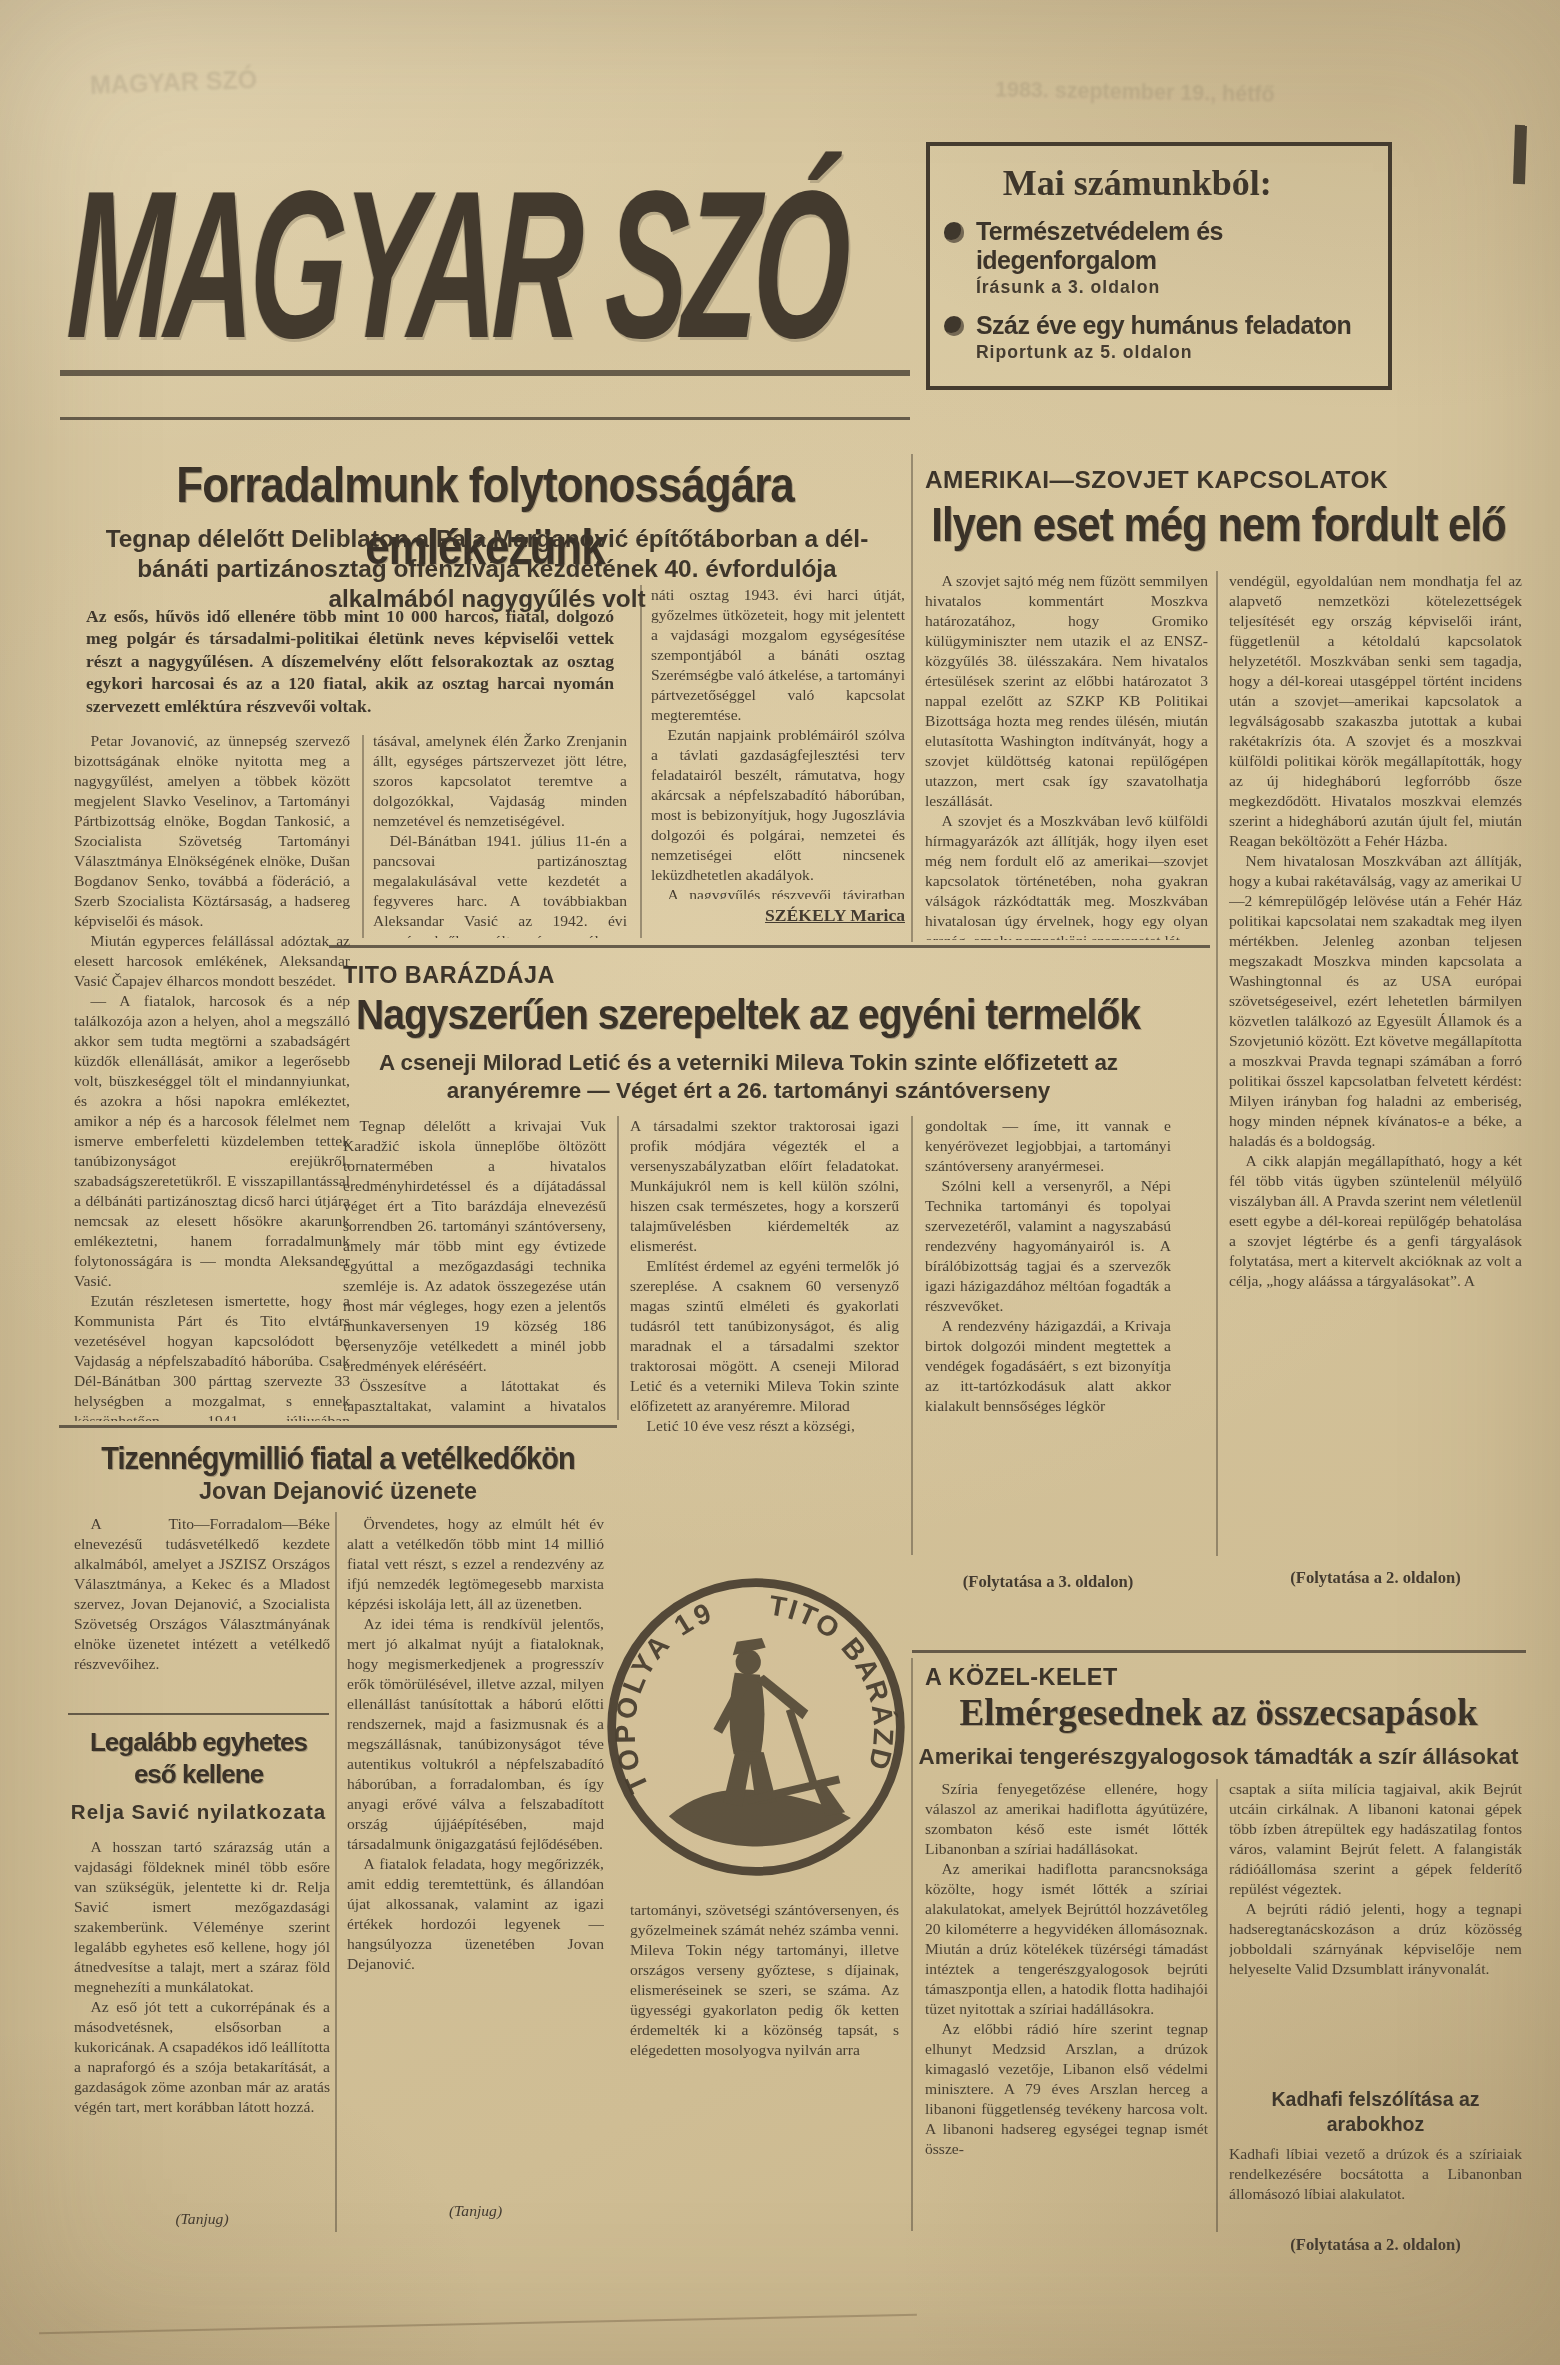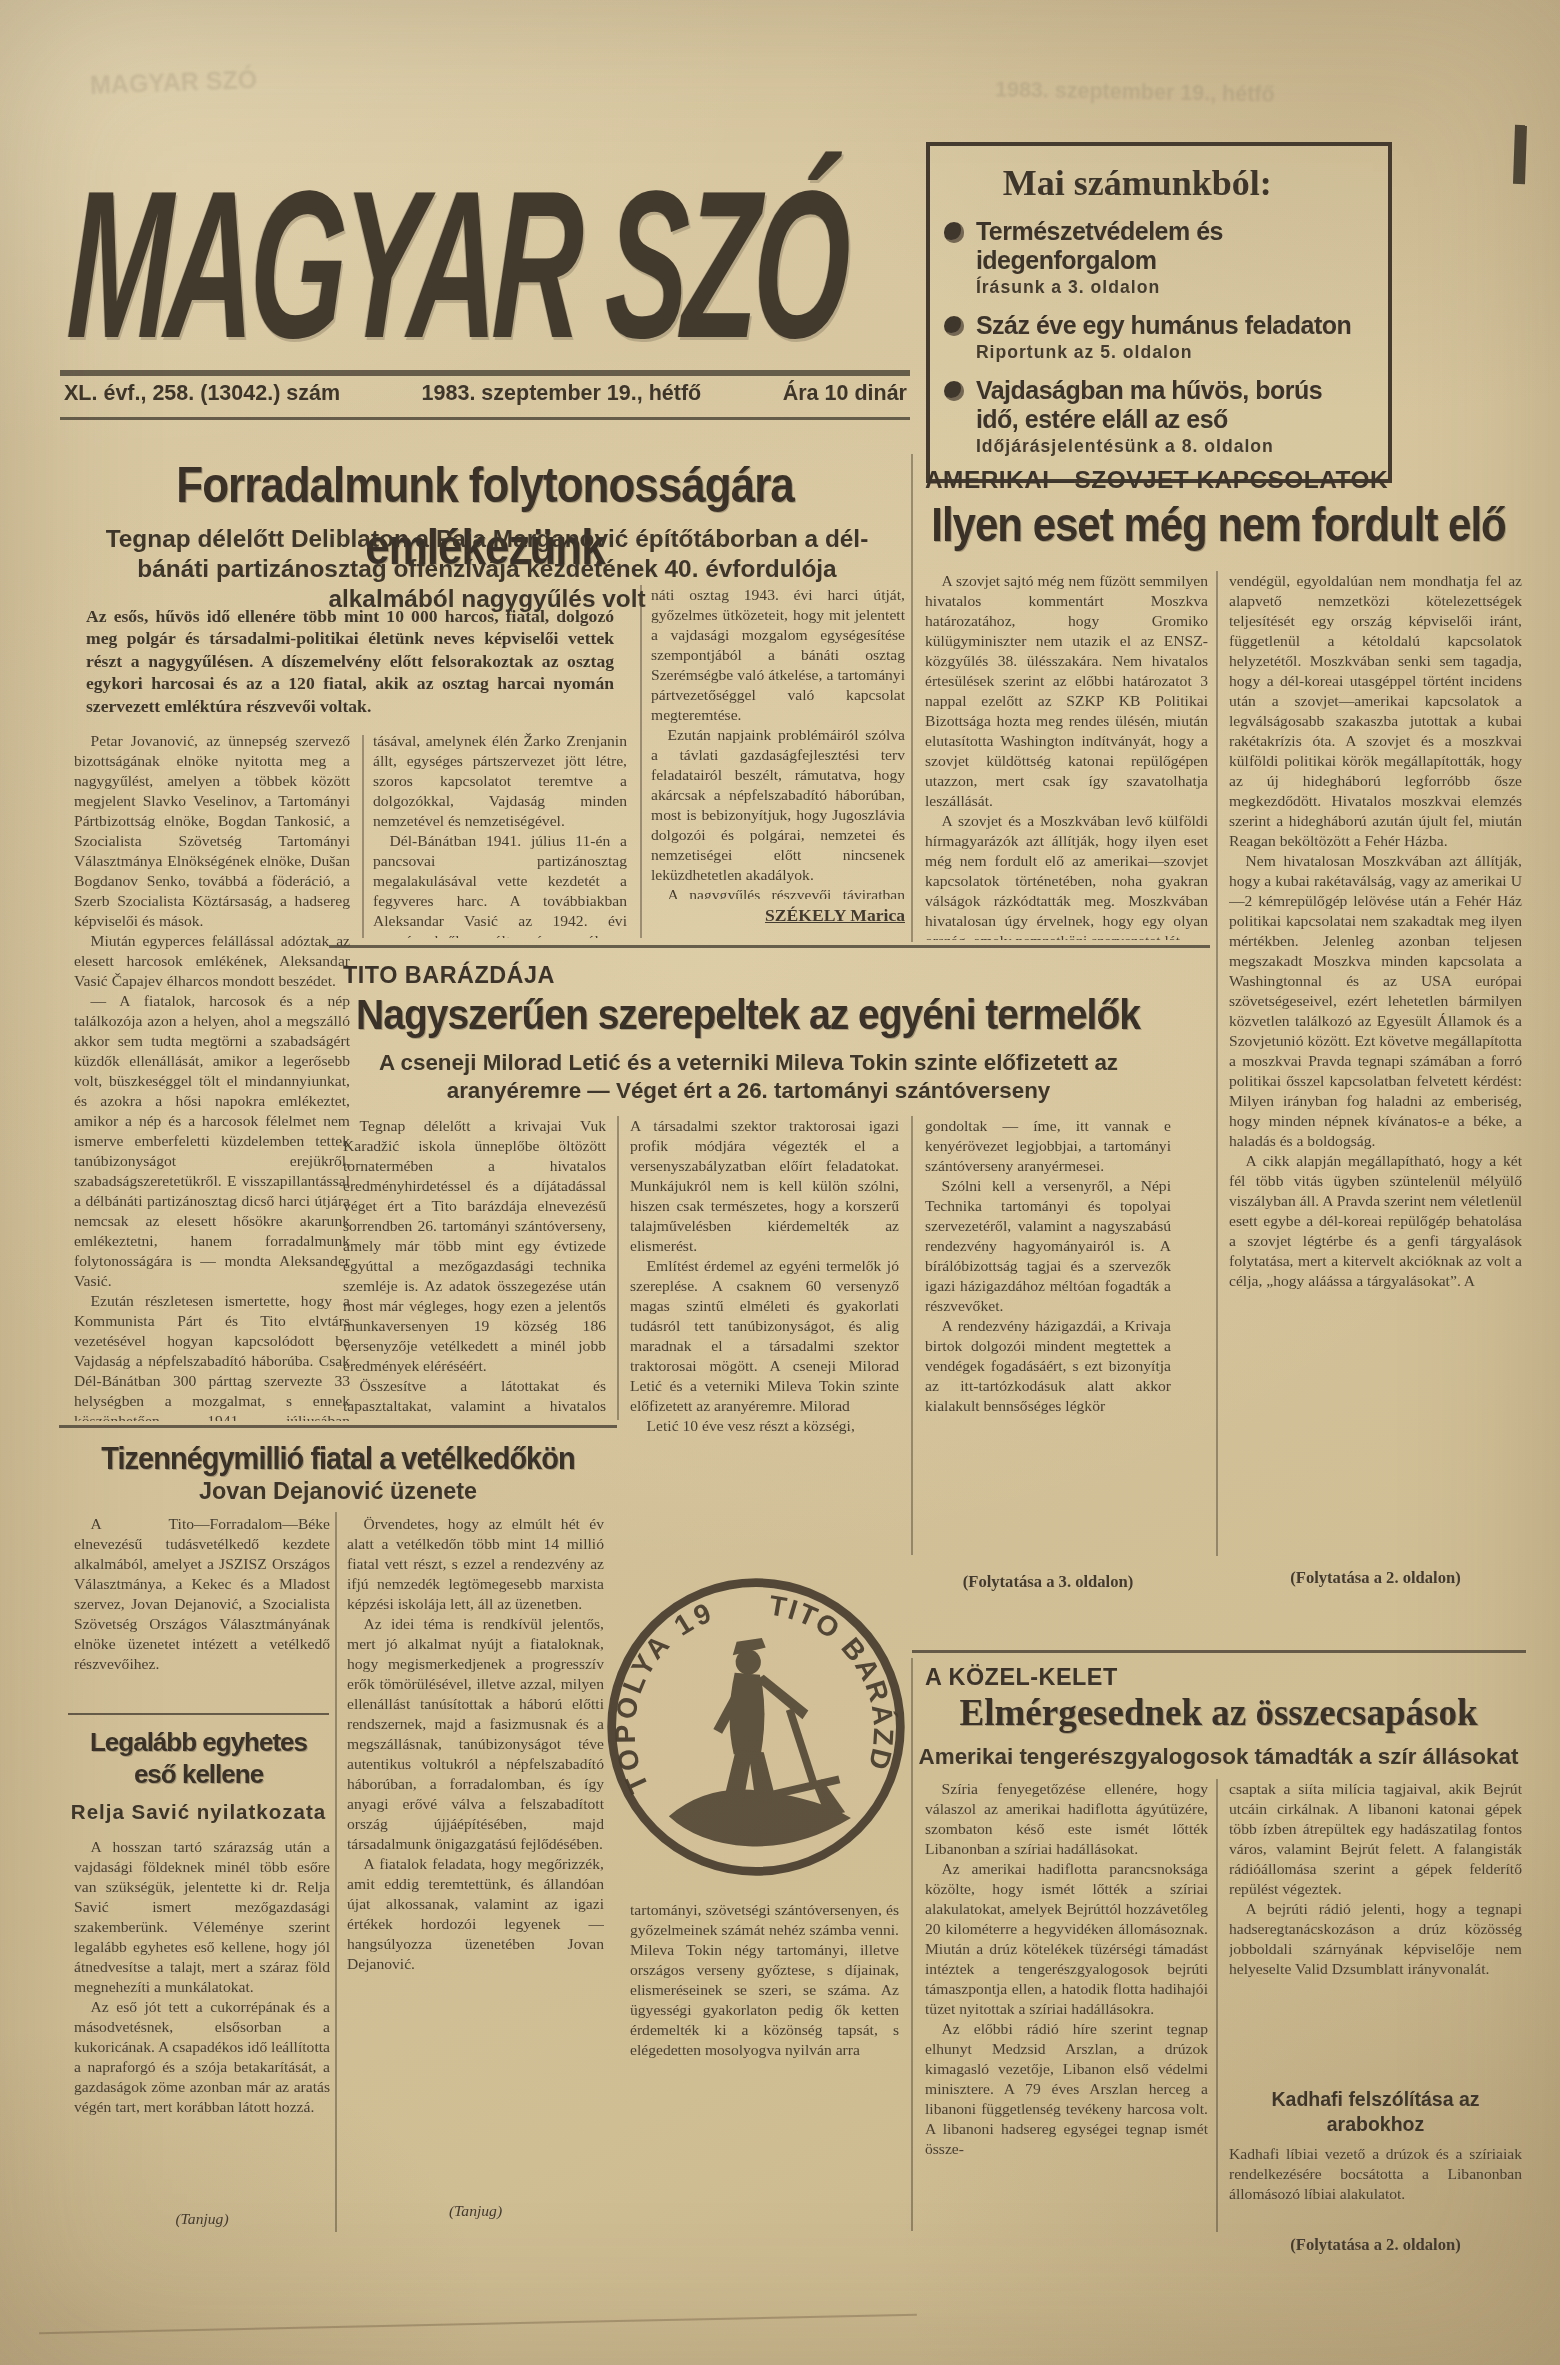--- a/index.html
+++ b/index.html
@@ -65,48 +65,36 @@
   <div class="ghost" style="left:90px;top:68px;font-size:25px;transform:rotate(-2deg);">MAGYAR SZÓ</div>
   <div class="ghost" style="left:995px;top:80px;font-size:21.5px;transform:rotate(1deg);">1983. szeptember 19., hétfő</div>
   <div class="edge-mark" style="left:1514px;top:125px;width:11.7px;height:59px;opacity:.8;transform:rotate(2deg);"></div>
   <div class="crease" style="left:39px;top:2323px;width:878px;"></div>
 
   <div class="abs" style="left:72px;top:144px;width:858px;height:229px;">
     <div class="logo">MAGYAR SZÓ</div>
   </div>
 
   <div class="hrule" style="left:60px;top:370px;width:850px;height:5.9px;"></div>
-  <div class="dateline abs" style="left:64px;top:381px;width:843px;">
-    <span>XL. évf., 258. (13042.) szám</span>
-    <span>1983. szeptember 19., hétfő</span>
-    <span>Ára 10 dinár</span>
-  </div>
   <div class="hrule" style="left:60px;top:417px;width:850px;height:2.9px;"></div>
 
   <div class="abs mai-box" style="left:926px;top:142px;width:427px;">
     <div class="mai-title">Mai számunkból:</div>
     <div class="mai-item">
       <span class="bullet"></span>
       <div>
         <div class="mai-item-title">Természetvédelem és idegenforgalom</div>
         <div class="mai-item-note">Írásunk a 3. oldalon</div>
       </div>
     </div>
     <div class="mai-item">
       <span class="bullet"></span>
       <div>
         <div class="mai-item-title">Száz éve egy humánus feladaton</div>
         <div class="mai-item-note">Riportunk az 5. oldalon</div>
-      </div>
-    </div>
-    <div class="mai-item">
-      <span class="bullet"></span>
-      <div>
-        <div class="mai-item-title">Vajdaságban ma hűvös, borús idő, estére eláll az eső</div>
-        <div class="mai-item-note">Időjárásjelentésünk a 8. oldalon</div>
       </div>
     </div>
   </div>
 
   <div class="abs hl hl-center" style="left:60px;top:454px;width:850px;font-size:44px;line-height:55px;transform:scaleY(1.12);transform-origin:top;">Forradalmunk folytonosságára emlékezünk</div>
   <div class="abs subhead" style="left:102px;top:524px;width:770px;font-size:24.4px;line-height:30px;">Tegnap délelőtt Deliblaton a Paja Marganović építőtáborban a dél-bánáti partizánosztag offenzívája kezdetének 40. évfordulója alkalmából nagygyűlés volt</div>
 
   <div class="abs lead cont" style="left:74px;top:593px;width:552px;height:135px;">
       <p>Az esős, hűvös idő ellenére több mint 10 000 harcos, fiatal, dolgozó meg polgár és társadalmi-politikai életünk neves képviselői vettek részt a nagygyűlésen. A díszemelvény előtt felsorakoztak az osztag egykori harcosai és az a 120 fiatal, akik az osztag harcai nyomán szervezett emléktúra részvevői voltak.</p>
     </div>

